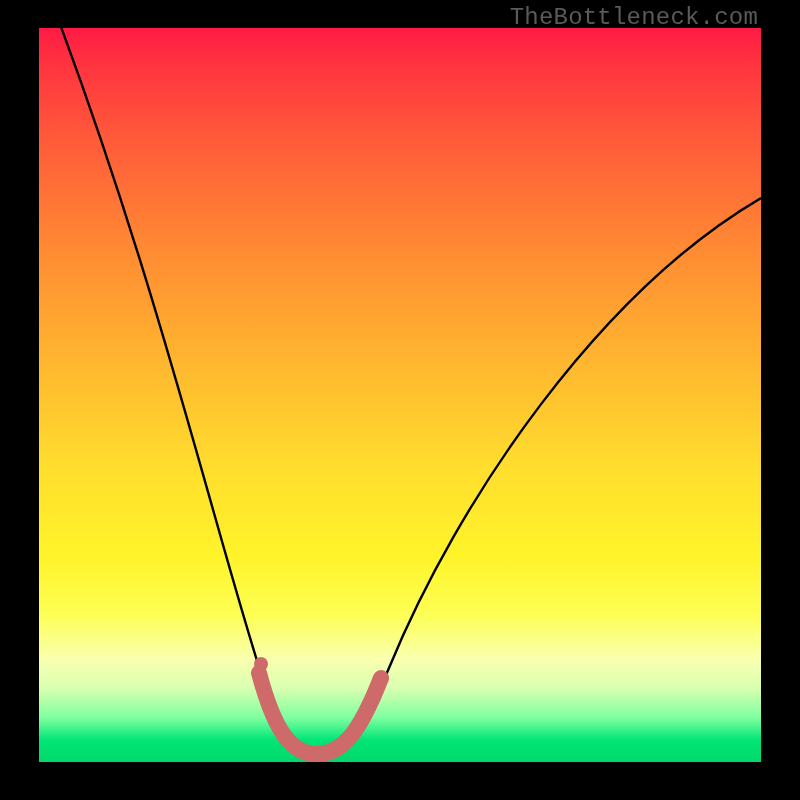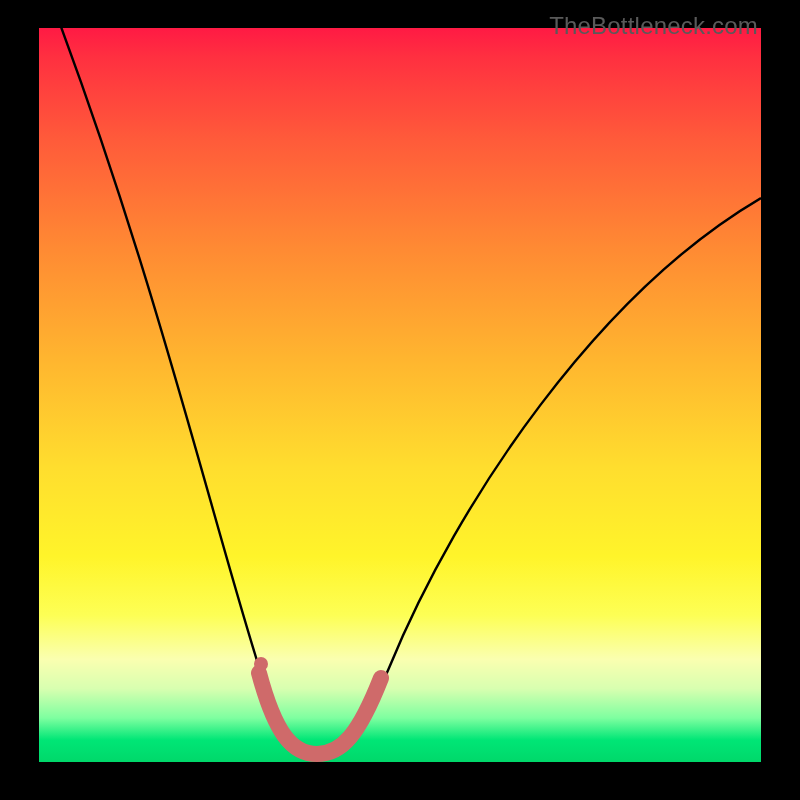--- a/index.html
+++ b/index.html
@@ -27,23 +27,23 @@
       #fdff55 80%,
       #faffb0 86%,
       #d8ffb0 90%,
       #7effa0 94%,
       #00e676 97%,
       #00d86a 100%
     );
   }
   .watermark {
     position: absolute;
-    top: 12px;
+    top: 4px;
     right: 42px;
-    font-family: Liberation Sans, sans-serif;
+    font-family: Liberation Mono, monospace;
     font-size: 24px;
     color: #5a5a5a;
     letter-spacing: 0.2px;
   }
   svg.curve {
     position: absolute;
     left: 0;
     top: 0;
     width: 722px;
     height: 734px;

